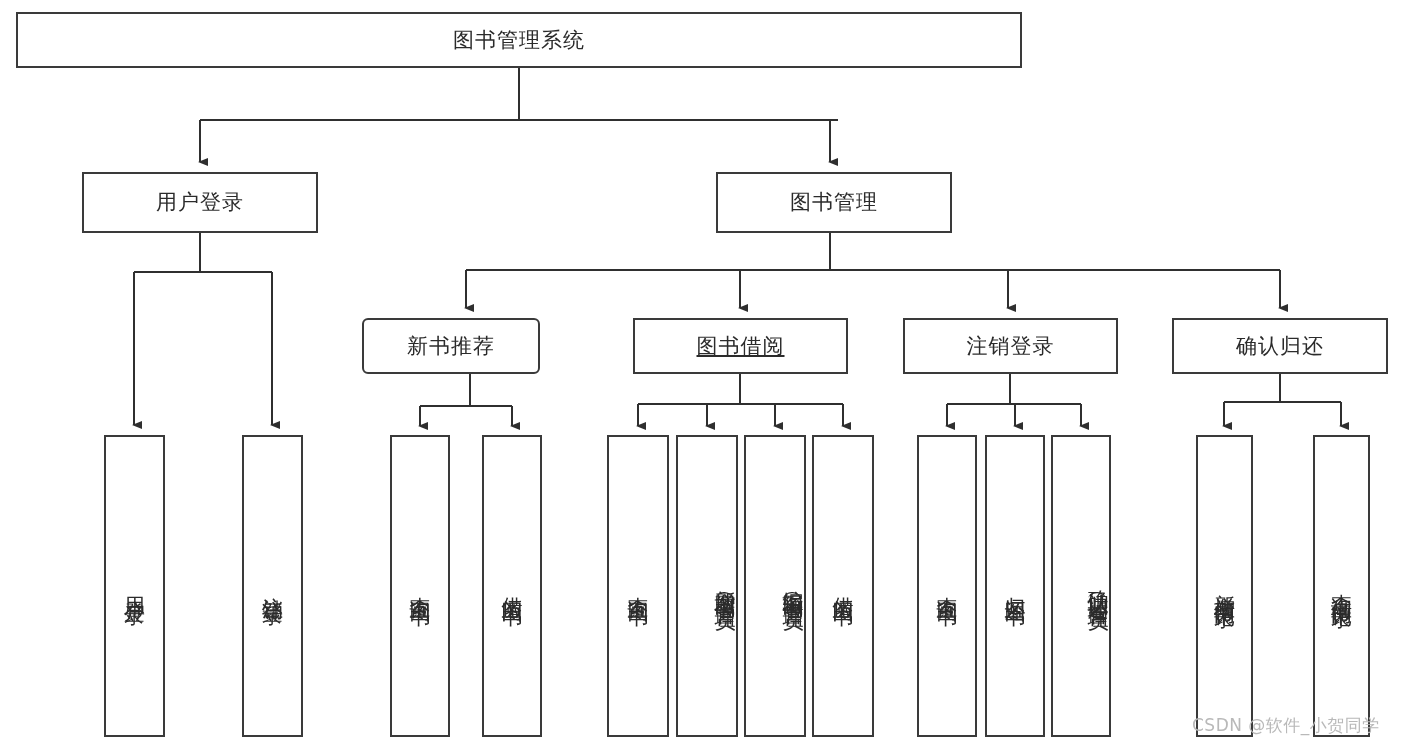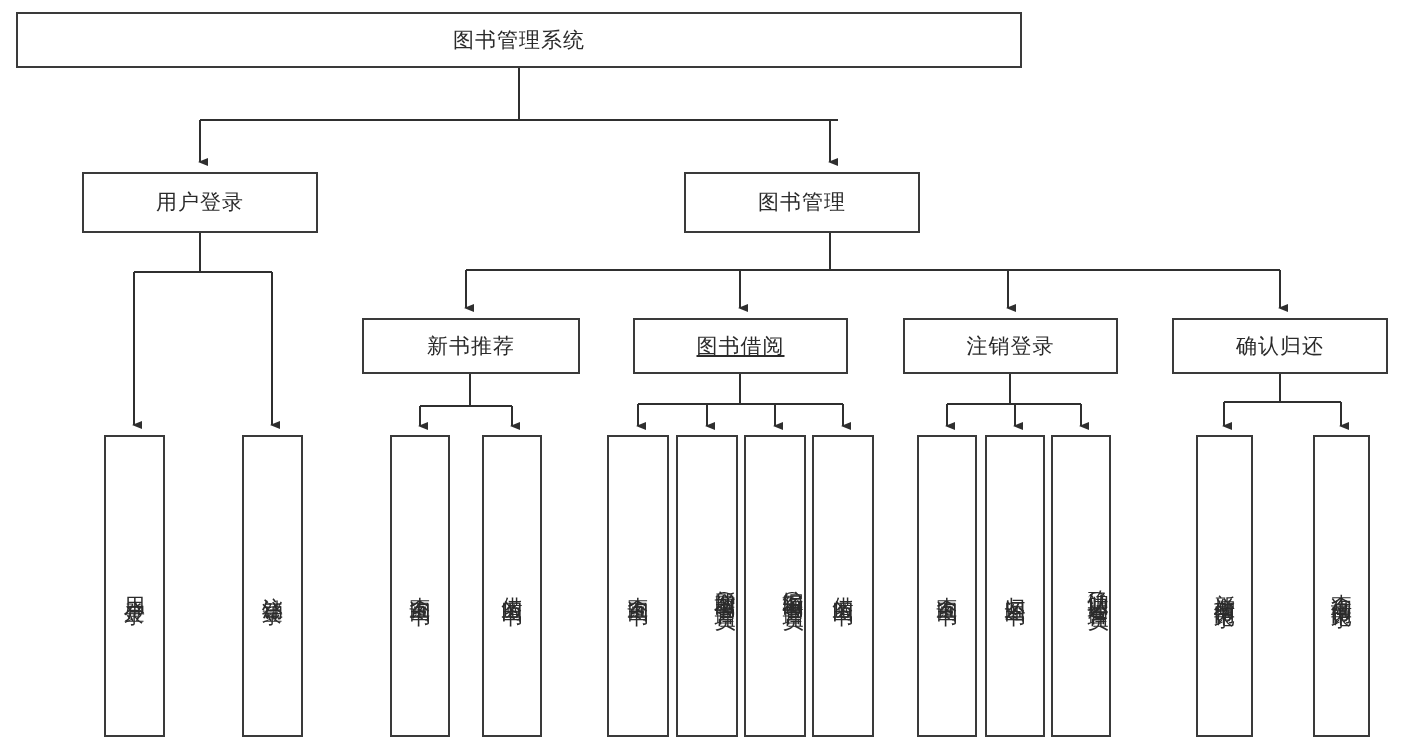--- a/index.html
+++ b/index.html
@@ -114,25 +114,25 @@
     </g>
   </svg>
 
   <div class="node node-h" style="left: 16px; top: 12px; width: 1006px; height: 56px; border-color: rgb(58, 58, 58); color: rgb(43, 43, 43); background: rgb(255, 255, 255);">
     <span>图书管理系统</span>
   </div>
 
   <div class="node node-h" style="left: 82px; top: 172px; width: 236px; height: 61px; border-color: rgb(58, 58, 58); color: rgb(43, 43, 43); background: rgb(255, 255, 255);">
     <span>用户登录</span>
   </div>
-  <div class="node node-h" style="left: 684px; top: 172px; width: 236px; height: 61px; border-color: rgb(58, 58, 58); color: rgb(43, 43, 43); background: rgb(255, 255, 255);">
+  <div class="node node-h" style="left: 716px; top: 172px; width: 236px; height: 61px; border-color: rgb(58, 58, 58); color: rgb(43, 43, 43); background: rgb(255, 255, 255);">
     <span>图书管理</span>
   </div>
 
-  <div class="node node-h" style="left: 362px; top: 318px; width: 218px; height: 56px; border-color: rgb(58, 58, 58); color: rgb(43, 43, 43); background: rgb(255, 255, 255);">
+  <div class="node node-h" style="left: 362px; top: 318px; width: 178px; height: 56px; border-color: rgb(58, 58, 58); color: rgb(43, 43, 43); background: rgb(255, 255, 255); border-radius: 6px;">
     <span>新书推荐</span>
   </div>
   <div class="node node-h" style="left: 633px; top: 318px; width: 215px; height: 56px; border-color: rgb(58, 58, 58); color: rgb(43, 43, 43); background: rgb(255, 255, 255); text-decoration: underline;">
     <span>图书借阅</span>
   </div>
   <div class="node node-h" style="left: 903px; top: 318px; width: 215px; height: 56px; border-color: rgb(58, 58, 58); color: rgb(43, 43, 43); background: rgb(255, 255, 255);">
     <span>注销登录</span>
   </div>
   <div class="node node-h" style="left: 1172px; top: 318px; width: 216px; height: 56px; border-color: rgb(58, 58, 58); color: rgb(43, 43, 43); background: rgb(255, 255, 255);">
     <span>确认归还</span>
@@ -145,14 +145,15 @@
   <div class="node node-v center-text" style="left: 607px; top: 435px; width: 62px; height: 302px; border-color: rgb(58, 58, 58); color: rgb(43, 43, 43); background: rgb(255, 255, 255);">查询图书</div>
   <div class="node node-v" style="left: 676px; top: 435px; width: 62px; height: 302px; border-color: rgb(58, 58, 58); color: rgb(43, 43, 43); background: rgb(255, 255, 255);">新增图书（管理员）</div>
   <div class="node node-v" style="left: 744px; top: 435px; width: 62px; height: 302px; border-color: rgb(58, 58, 58); color: rgb(43, 43, 43); background: rgb(255, 255, 255);">编辑图书（管理员）</div>
   <div class="node node-v center-text" style="left: 812px; top: 435px; width: 62px; height: 302px; border-color: rgb(58, 58, 58); color: rgb(43, 43, 43); background: rgb(255, 255, 255);">借阅图书</div>
   <div class="node node-v center-text" style="left: 917px; top: 435px; width: 60px; height: 302px; border-color: rgb(58, 58, 58); color: rgb(43, 43, 43); background: rgb(255, 255, 255);">查询图书</div>
   <div class="node node-v center-text" style="left: 985px; top: 435px; width: 60px; height: 302px; border-color: rgb(58, 58, 58); color: rgb(43, 43, 43); background: rgb(255, 255, 255);">归还图书</div>
   <div class="node node-v" style="left: 1051px; top: 435px; width: 60px; height: 302px; border-color: rgb(58, 58, 58); color: rgb(43, 43, 43); background: rgb(255, 255, 255);">确认归还（管理员）</div>
   <div class="node node-v center-text" style="left: 1196px; top: 435px; width: 57px; height: 302px; border-color: rgb(58, 58, 58); color: rgb(43, 43, 43); background: rgb(255, 255, 255);">新增借阅记录</div>
   <div class="node node-v center-text" style="left: 1313px; top: 435px; width: 57px; height: 302px; border-color: rgb(58, 58, 58); color: rgb(43, 43, 43); background: rgb(255, 255, 255);">查询借阅记录</div>
 
+  <div class="watermark" style="left: 1192px; top: 714px; color: rgb(185, 185, 185);">CSDN @软件_小贺同学</div>
 
 </div>
 
 </body></html>

